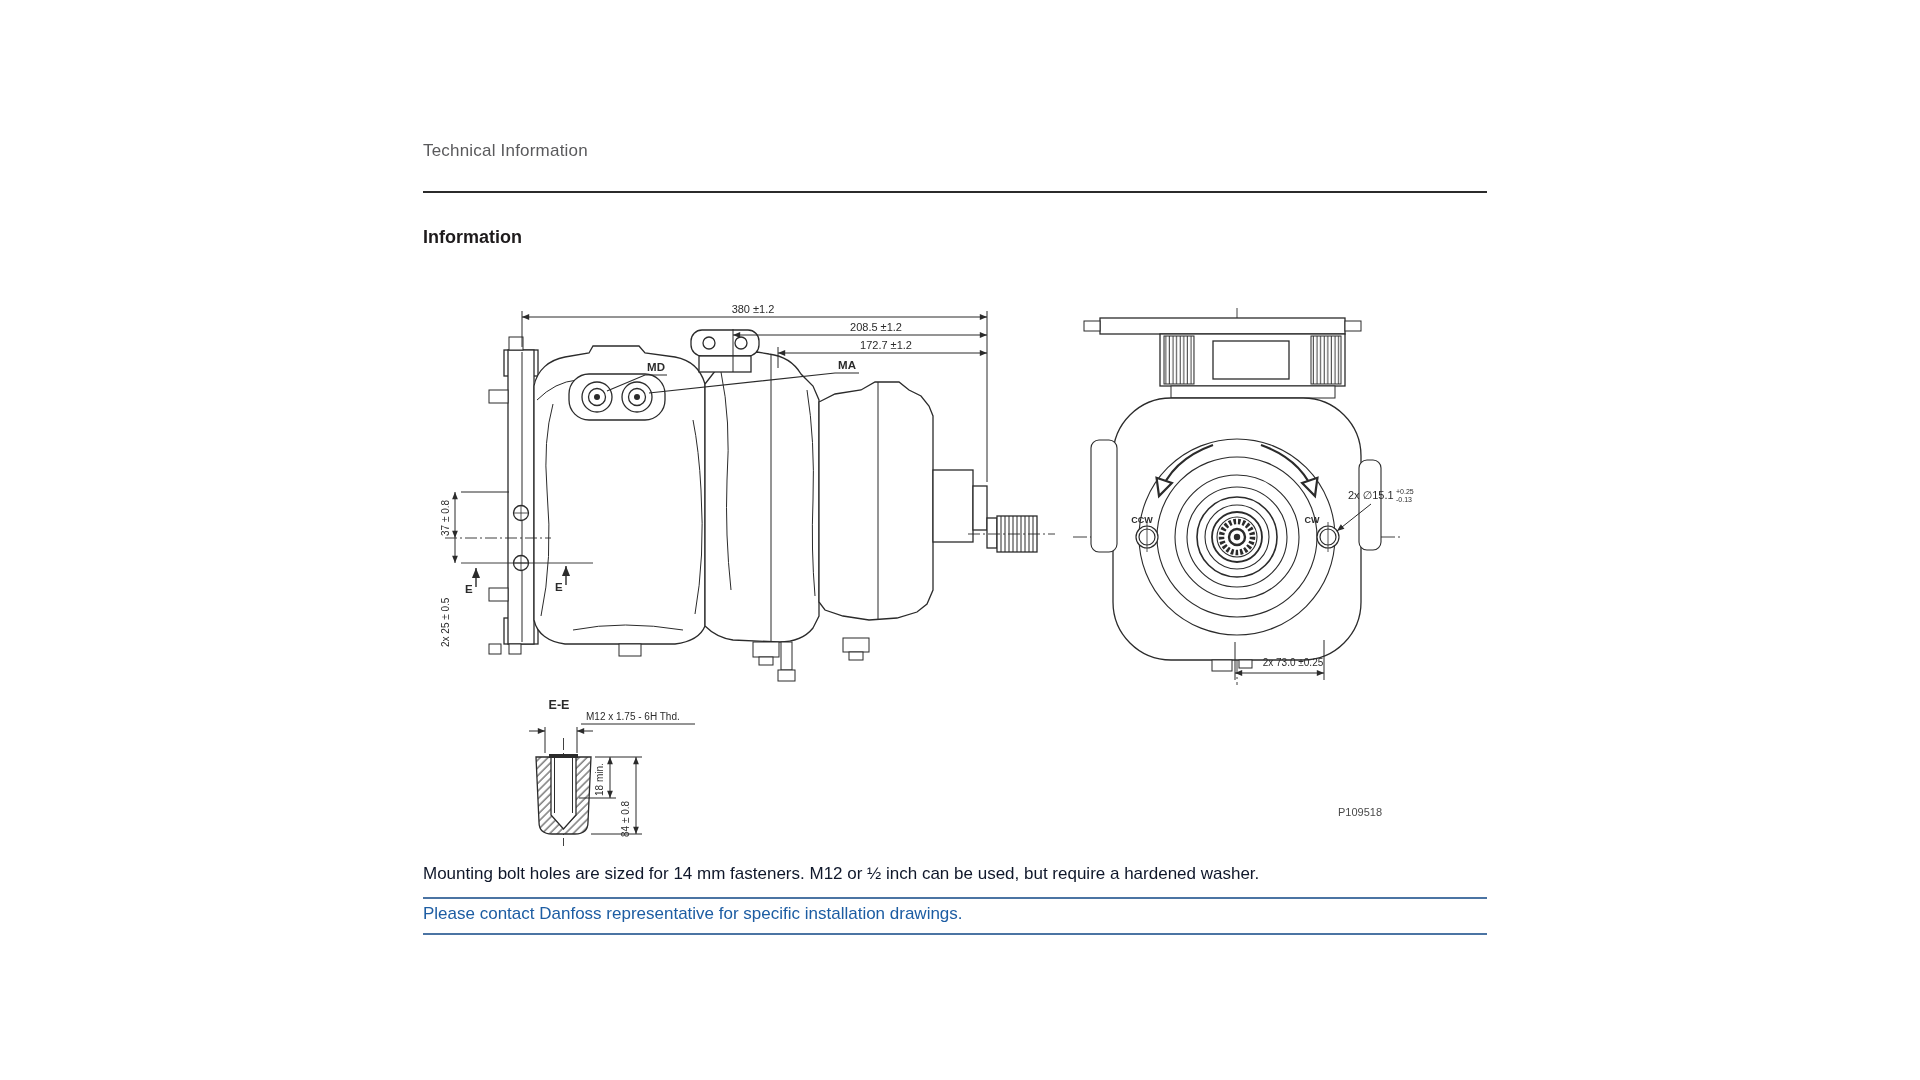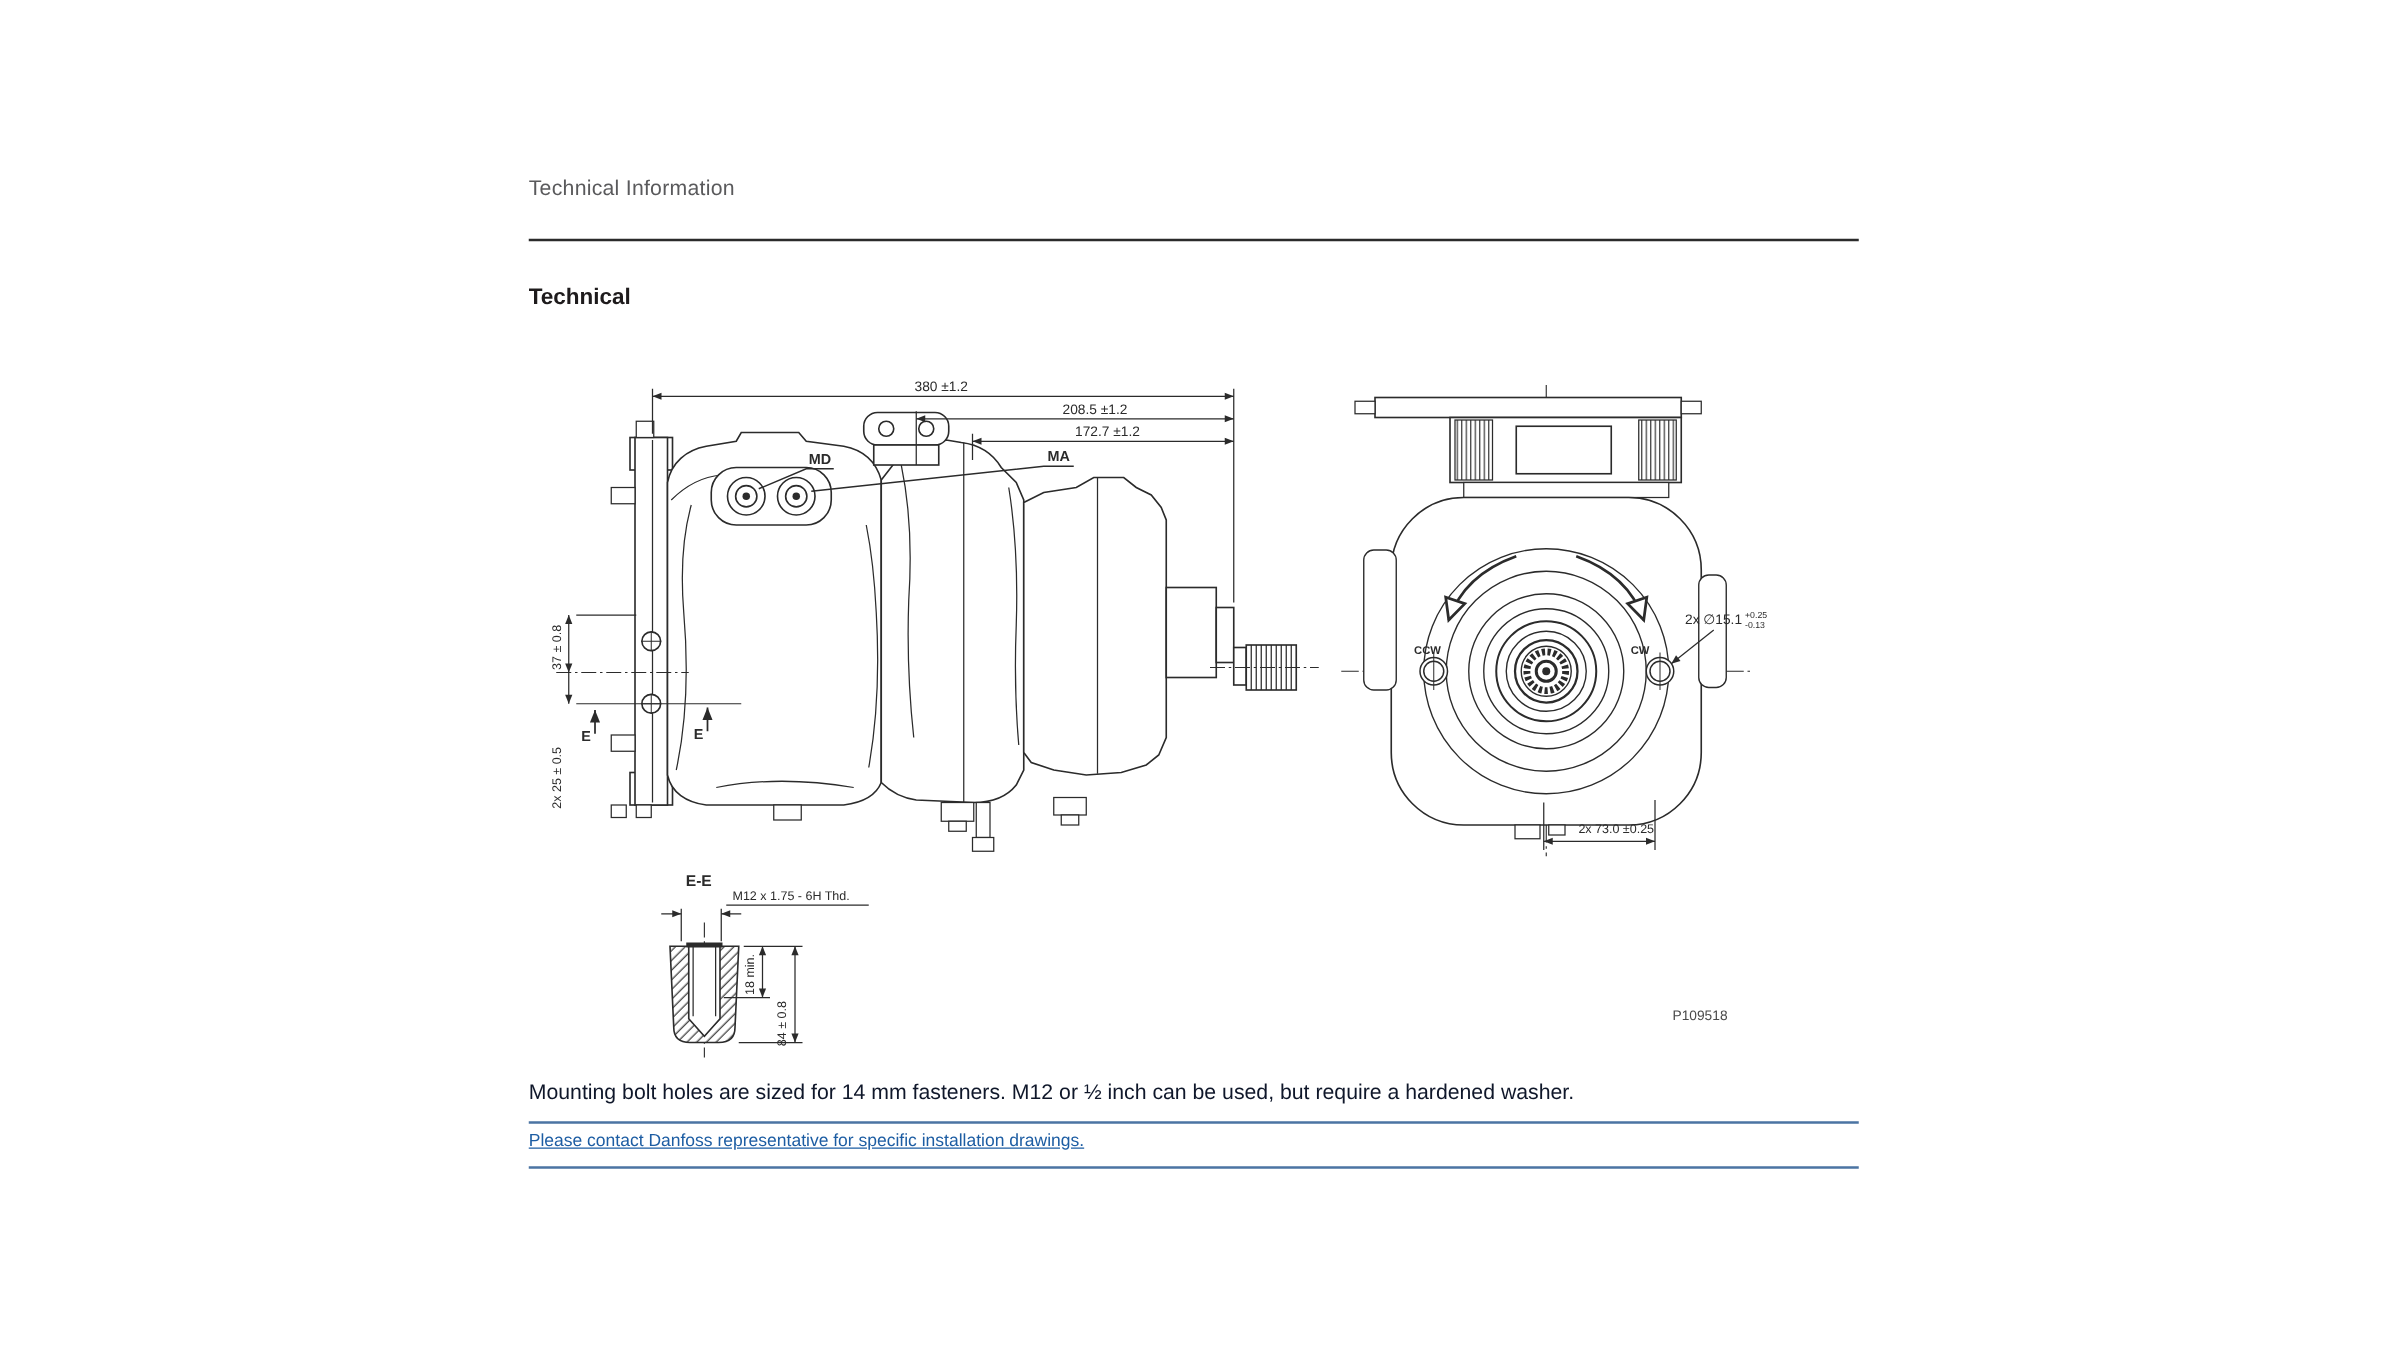--- a/index.html
+++ b/index.html
@@ -7,37 +7,37 @@
         font-family:"Liberation Sans", sans-serif;color:#231f20;}
   .eyebrow{position:absolute;left:423px;top:141px;font-size:17px;color:#5a5a5c;letter-spacing:.2px;}
   .doc-title{position:absolute;left:423px;top:163px;font-size:19px;font-weight:bold;color:#1e1b1c;}
   .hrule{position:absolute;left:423px;top:191px;width:1064px;height:2px;background:#2b2b2b;}
   .section-heading{position:absolute;left:423px;top:227px;font-size:18px;font-weight:bold;color:#1e1b1c;}
   .drawing-svg{position:absolute;left:423px;top:290px;width:1080px;height:560px;}
   .note{position:absolute;left:423px;top:864px;font-size:17px;color:#0f172a;}
   .blue-rule{position:absolute;left:423px;width:1064px;height:2px;background:#4b74a3;}
   .rule-1{top:897px;}
   .rule-2{top:933px;}
-  .contact{position:absolute;left:423px;top:904px;font-size:14px;color:#1d5da3;text-decoration:underline;}
+  .contact{position:absolute;left:423px;top:904px;font-size:17px;color:#1d5da3;}
   
   text{font-family:"Liberation Sans", sans-serif;fill:#2b2b2b;}
   .dim{font-size:11px;}
   .dimsm{font-size:10px;}
   .lbl{font-size:11.5px;font-weight:bold;}
   .tiny{font-size:7px;}
   .ref{font-size:11px;fill:#4a4a4a;}
 </style>
 </head>
 <body>
 
 <div class="page">
 
   <div class="eyebrow">Technical Information</div>
   <div class="hrule"></div>
-  <div class="section-heading">Technical</div>
+  <div class="section-heading">Information</div>
 
   <svg class="drawing-svg" viewBox="0 0 1080 560" xmlns="http://www.w3.org/2000/svg">
     <defs>
       <marker id="dimArrow" viewBox="0 0 10 10" refX="9.5" refY="5" markerWidth="8" markerHeight="8" orient="auto-start-reverse">
         <path d="M0.5,1.4 L9.5,5 L0.5,8.6 Z" fill="#2b2b2b"></path>
       </marker>
       <marker id="rotArrow" viewBox="0 0 12 12" refX="10" refY="6" markerWidth="10" markerHeight="10" orient="auto-start-reverse">
         <path d="M1,1.6 L10,6 L1,10.4 Z" fill="#ffffff" stroke="#2b2b2b" stroke-width="1.2"></path>
       </marker>
       <pattern id="hatch" width="5.5" height="5.5" patternUnits="userSpaceOnUse" patternTransform="rotate(45)">

